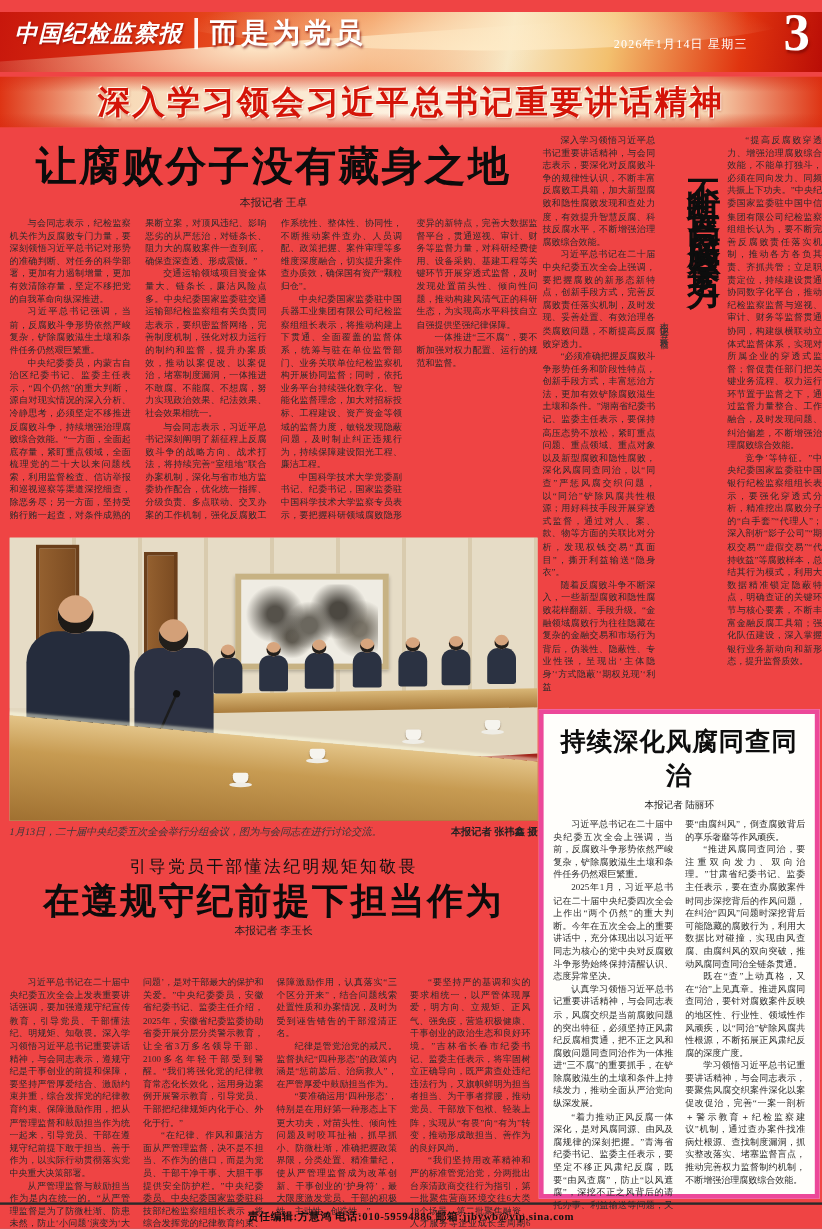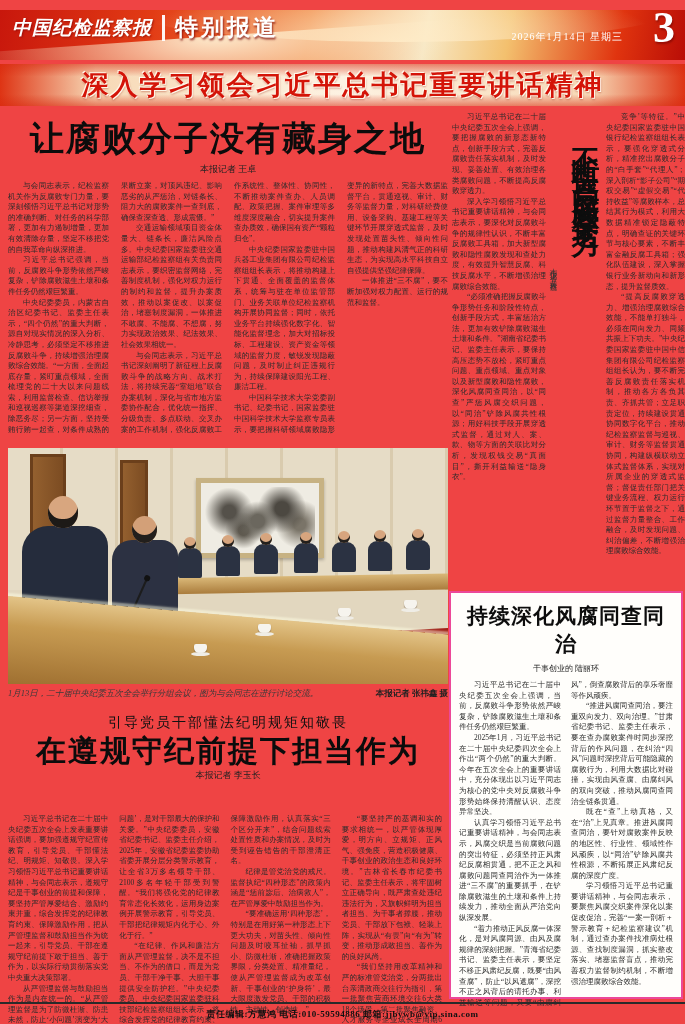--- a/index.html
+++ b/index.html
@@ -111,21 +111,21 @@
   .kicker { position: absolute; top: 714px; left: 8px; width: 440px; text-align: center;
          font-size: 14px; color: #111; letter-spacing: 2px; }
   .second-title { position: absolute; top: 731px; left: 8px; width: 440px; text-align: center;
          font-size: 30px; font-weight: 900; letter-spacing: 2px; color: #0c0c0c; }
   .second-byline { position: absolute; top: 769px; left: 8px; width: 440px; }
   .second-cols { position: absolute; top: 814px; left: 8px; width: 434px; height: 214px;
          column-count: 4; column-gap: 11px; column-fill: auto; overflow: hidden; }
 
   
   .red-box { position: absolute; top: 591px; left: 449px; width: 234px; height: 408px;
-         border: 2px solid #ec4899; background: #fffefb; padding: 7px 8px 6px; }
+         border: 4px solid #ec4899; background: #fffefb; padding: 7px 8px 6px; }
   .box-title { text-align: center; font-size: 21px; font-weight: 900; letter-spacing: 1px;
          color: #0d0d0d; margin-top: 2px; }
   .box-byline { margin: 5px 0 6px; font-size: 8px; }
   .box-cols { column-count: 2; column-gap: 10px; column-fill: auto; height: 330px; overflow: hidden; }
 
   
   .foot-rule { position: absolute; top: 1002px; left: 0; width: 685px; height: 2px; background: #2a2a2a; }
   .footer { position: absolute; top: 1008px; left: 0; width: 685px; text-align: center;
          font-size: 9px; color: #111; font-weight: bold; letter-spacing: .5px; }
 </style>
@@ -134,21 +134,21 @@
 
 <div class="page">
 
   <div class="band">
     <div class="swoosh1"></div>
     <div class="swoosh2"></div>
   </div>
   <div class="masthead-row">
     <span class="masthead">中国纪检监察报</span>
     <span class="mast-sep"></span>
-    <span class="section-title">特别报道</span>
+    <span class="section-title">而是为党员</span>
   </div>
   <div class="dateline">2026年1月14日 星期三</div>
   <div class="page-num">3</div>
 
   <div class="banner">
     <span class="banner-title">深入学习领会习近平总书记重要讲话精神</span>
   </div>
 
   <div class="main-title">让腐败分子没有藏身之地</div>
   <div class="main-byline byline">本报记者 王卓</div>
@@ -158,29 +158,30 @@
       <p>中央纪委委员，内蒙古自治区纪委书记、监委主任表示，“四个仍然”的重大判断，源自对现实情况的深入分析、冷静思考，必须坚定不移推进反腐败斗争，持续增强治理腐败综合效能。“一方面，全面起底存量，紧盯重点领域，全面梳理党的二十大以来问题线索，利用监督检查、信访举报和巡视巡察等渠道深挖细查，除恶务尽；另一方面，坚持受贿行贿一起查，对条件成熟的果断立案，对顶风违纪、影响恶劣的从严惩治，对链条长、阻力大的腐败案件一查到底，确保查深查透、形成震慑。”</p>
       <p>交通运输领域项目资金体量大、链条长，廉洁风险点多。中央纪委国家监委驻交通运输部纪检监察组有关负责同志表示，要织密监督网络，完善制度机制，强化对权力运行的制约和监督，提升办案质效，推动以案促改、以案促治，堵塞制度漏洞，一体推进不敢腐、不能腐、不想腐，努力实现政治效果、纪法效果、社会效果相统一。</p>
       <p>与会同志表示，习近平总书记深刻阐明了新征程上反腐败斗争的战略方向、战术打法，将持续完善“室组地”联合办案机制，深化与省市地方监委协作配合，优化统一指挥、分级负责、多点联动、交叉办案的工作机制，强化反腐败工作系统性、整体性、协同性，不断推动案件查办、人员调配、政策把握、案件审理等多维度深度融合，切实提升案件查办质效，确保国有资产“颗粒归仓”。</p>
       <p>中央纪委国家监委驻中国兵器工业集团有限公司纪检监察组组长表示，将推动构建上下贯通、全面覆盖的监督体系，统筹与驻在单位监管部门、业务关联单位纪检监察机构开展协同监督；同时，依托业务平台持续强化数字化、智能化监督理念，加大对招标投标、工程建设、资产资金等领域的监督力度，敏锐发现隐蔽问题，及时制止纠正违规行为，持续保障建设阳光工程、廉洁工程。</p>
       <p>中国科学技术大学党委副书记、纪委书记，国家监委驻中国科学技术大学监察专员表示，要把握科研领域腐败隐形变异的新特点，完善大数据监督平台，贯通巡视、审计、财务等监督力量，对科研经费使用、设备采购、基建工程等关键环节开展穿透式监督，及时发现处置苗头性、倾向性问题，推动构建风清气正的科研生态，为实现高水平科技自立自强提供坚强纪律保障。</p>
       <p>一体推进“三不腐”，要不断加强对权力配置、运行的规范和监督。</p>
     </div>
 
   <div class="right-art">
     <div class="vcol left">
+        <p>深入学习领悟习近平总书记重要讲话精神，与会同志表示，要深化对反腐败斗争的规律性认识，不断丰富反腐败工具箱，加大新型腐败和隐性腐败发现和查处力度，有效提升智慧反腐、科技反腐水平，不断增强治理腐败综合效能。</p>
         <p>习近平总书记在二十届中央纪委五次全会上强调，要把握腐败的新形态新特点，创新手段方式，完善反腐败责任落实机制，及时发现、妥善处置、有效治理各类腐败问题，不断提高反腐败穿透力。</p>
-        <p>深入学习领悟习近平总书记重要讲话精神，与会同志表示，要深化对反腐败斗争的规律性认识，不断丰富反腐败工具箱，加大新型腐败和隐性腐败发现和查处力度，有效提升智慧反腐、科技反腐水平，不断增强治理腐败综合效能。</p>
         <p>“必须准确把握反腐败斗争形势任务和阶段性特点，创新手段方式，丰富惩治方法，更加有效铲除腐败滋生土壤和条件。”湖南省纪委书记、监委主任表示，要保持高压态势不放松，紧盯重点问题、重点领域、重点对象以及新型腐败和隐性腐败，深化风腐同查同治，以“同查”严惩风腐交织问题，以“同治”铲除风腐共性根源；用好科技手段开展穿透式监督，通过对人、案、款、物等方面的关联比对分析，发现权钱交易“真面目”，撕开利益输送“隐身衣”。</p>
+        <p>随着反腐败斗争不断深入，一些新型腐败和隐性腐败花样翻新、手段升级。“金融领域腐败行为往往隐藏在复杂的金融交易和市场行为背后，伪装性、隐蔽性、专业性强，呈现出‘主体隐身’‘方式隐蔽’‘期权兑现’‘利益</p>
       </div>
     <div class="v-byline">本报记者 黄秋霞</div>
     <div class="v-headline">不断提高反腐败穿透力</div>
     <div class="vcol right">
+        <p>“提高反腐败穿透力、增强治理腐败综合效能，不能单打独斗，必须在同向发力、同频共振上下功夫。”中央纪委国家监委驻中国中信集团有限公司纪检监察组组长认为，要不断完善反腐败责任落实机制，推动各方各负其责、齐抓共管；立足职责定位，持续建设贯通协同数字化平台，推动纪检监察监督与巡视、审计、财务等监督贯通协同，构建纵横联动立体式监督体系，实现对所属企业的穿透式监督；督促责任部门把关键业务流程、权力运行环节置于监督之下，通过监督力量整合、工作融合，及时发现问题、纠治偏差，不断增强治理腐败综合效能。</p>
         <p>竞争’等特征。”中央纪委国家监委驻中国银行纪检监察组组长表示，要强化穿透式分析，精准挖出腐败分子的“白手套”“代理人”；深入剖析“影子公司”“期权交易”“虚假交易”“代持收益”等腐败样本，总结其行为模式，利用大数据精准锁定隐蔽特点，明确查证的关键环节与核心要素，不断丰富金融反腐工具箱；强化队伍建设，深入掌握银行业务新动向和新形态，提升监督质效。</p>
-        <p>“提高反腐败穿透力、增强治理腐败综合效能，不能单打独斗，必须在同向发力、同频共振上下功夫。”中央纪委国家监委驻中国中信集团有限公司纪检监察组组长认为，要不断完善反腐败责任落实机制，推动各方各负其责、齐抓共管；立足职责定位，持续建设贯通协同数字化平台，推动纪检监察监督与巡视、审计、财务等监督贯通协同，构建纵横联动立体式监督体系，实现对所属企业的穿透式监督；督促责任部门把关键业务流程、权力运行环节置于监督之下，通过监督力量整合、工作融合，及时发现问题、纠治偏差，不断增强治理腐败综合效能。</p>
       </div>
   </div>
 
   <div class="photo">
     <div class="ph-wall"></div>
     <div class="ph-door" style="left:22px;top:6px;width:36px;height:126px;"></div>
     <div class="ph-door" style="left:112px;top:12px;width:28px;height:104px;"></div>
     <div class="ph-painting">
         <div class="ph-ink"></div>
       </div>
@@ -215,21 +216,21 @@
       <p>从严管理监督与鼓励担当作为是内在统一的。“从严管理监督是为了防微杜渐、防患未然，防止‘小问题’演变为‘大问题’，是对干部最大的保护和关爱。”中央纪委委员，安徽省纪委书记、监委主任介绍，2025年，安徽省纪委监委协助省委开展分层分类警示教育，让全省3万多名领导干部、2100多名年轻干部受到警醒。“我们将强化党的纪律教育常态化长效化，运用身边案例开展警示教育，引导党员、干部把纪律规矩内化于心、外化于行。”</p>
       <p>“在纪律、作风和廉洁方面从严管理监督，决不是不担当、不作为的借口，而是为党员、干部干净干事、大胆干事提供安全防护栏。”中央纪委委员、中央纪委国家监委驻科技部纪检监察组组长表示，将综合发挥党的纪律教育约束、保障激励作用，认真落实“三个区分开来”，结合问题线索处置性质和办案情况，及时为受到诬告错告的干部澄清正名。</p>
       <p>纪律是管党治党的戒尺。监督执纪“四种形态”的政策内涵是“惩前毖后、治病救人”，在严管厚爱中鼓励担当作为。</p>
       <p>“要准确运用‘四种形态’，特别是在用好第一种形态上下更大功夫，对苗头性、倾向性问题及时咬耳扯袖，抓早抓小、防微杜渐，准确把握政策界限，分类处置、精准量纪，使从严管理监督成为改革创新、干事创业的‘护身符’，最大限度激发党员、干部的积极性、主动性、创造性。”</p>
       <p>“要坚持严的基调和实的要求相统一，以严管体现厚爱，明方向、立规矩、正风气、强免疫，营造积极健康、干事创业的政治生态和良好环境。”吉林省长春市纪委书记、监委主任表示，将牢固树立正确导向，既严肃查处违纪违法行为，又旗帜鲜明为担当者担当、为干事者撑腰，推动党员、干部放下包袱、轻装上阵，实现从“有畏”向“有为”转变，推动形成敢担当、善作为的良好风尚。</p>
       <p>“我们坚持用改革精神和严的标准管党治党，分两批出台亲清政商交往行为指引，第一批聚焦营商环境交往6大类18个场景，第二批聚焦融资、人才服务等企业成长全周期6方面16个场景，综合采用‘正面清单＋案例＋纪法分析’的建构形式，推动亲清交往有规可循、有据可依。”广东省广州市纪委书记、监委主任表示，将加强对政商交往的规范引导，督促党员干部在遵规守纪前提下敢作善为，不断激发干部干事创业的强大正能量。</p>
     </div>
 
   <div class="red-box">
     <div class="box-title">持续深化风腐同查同治</div>
-    <div class="box-byline byline">干事创业的 陆丽环</div>
+    <div class="box-byline byline">本报记者 陆丽环</div>
     <div class="box-cols cols">
         <p>习近平总书记在二十届中央纪委五次全会上强调，当前，反腐败斗争形势依然严峻复杂，铲除腐败滋生土壤和条件任务仍然艰巨繁重。</p>
         <p>2025年1月，习近平总书记在二十届中央纪委四次全会上作出“两个仍然”的重大判断。今年在五次全会上的重要讲话中，充分体现出以习近平同志为核心的党中央对反腐败斗争形势始终保持清醒认识、态度异常坚决。</p>
         <p>认真学习领悟习近平总书记重要讲话精神，与会同志表示，风腐交织是当前腐败问题的突出特征，必须坚持正风肃纪反腐相贯通，把不正之风和腐败问题同查同治作为一体推进“三不腐”的重要抓手，在铲除腐败滋生的土壤和条件上持续发力，推动全面从严治党向纵深发展。</p>
         <p>“着力推动正风反腐一体深化，是对风腐同源、由风及腐规律的深刻把握。”青海省纪委书记、监委主任表示，要坚定不移正风肃纪反腐，既要“由风查腐”，防止“以风遮腐”，深挖不正之风背后的请托办事、利益输送等问题，又要“由腐纠风”，倒查腐败背后的享乐奢靡等作风顽疾。</p>
         <p>“推进风腐同查同治，要注重双向发力、双向治理。”甘肃省纪委书记、监委主任表示，要在查办腐败案件时同步深挖背后的作风问题，在纠治“四风”问题时深挖背后可能隐藏的腐败行为，利用大数据比对碰撞，实现由风查腐、由腐纠风的双向突破，推动风腐同查同治全链条贯通。</p>
         <p>既在“查”上动真格，又在“治”上见真章。推进风腐同查同治，要针对腐败案件反映的地区性、行业性、领域性作风顽疾，以“同治”铲除风腐共性根源，不断拓展正风肃纪反腐的深度广度。</p>
         <p>学习领悟习近平总书记重要讲话精神，与会同志表示，要聚焦风腐交织案件深化以案促改促治，完善“一案一剖析＋警示教育＋纪检监察建议”机制，通过查办案件找准病灶根源、查找制度漏洞，抓实整改落实、堵塞监督盲点，推动完善权力监督制约机制，不断增强治理腐败综合效能。</p>
       </div>
   </div>

